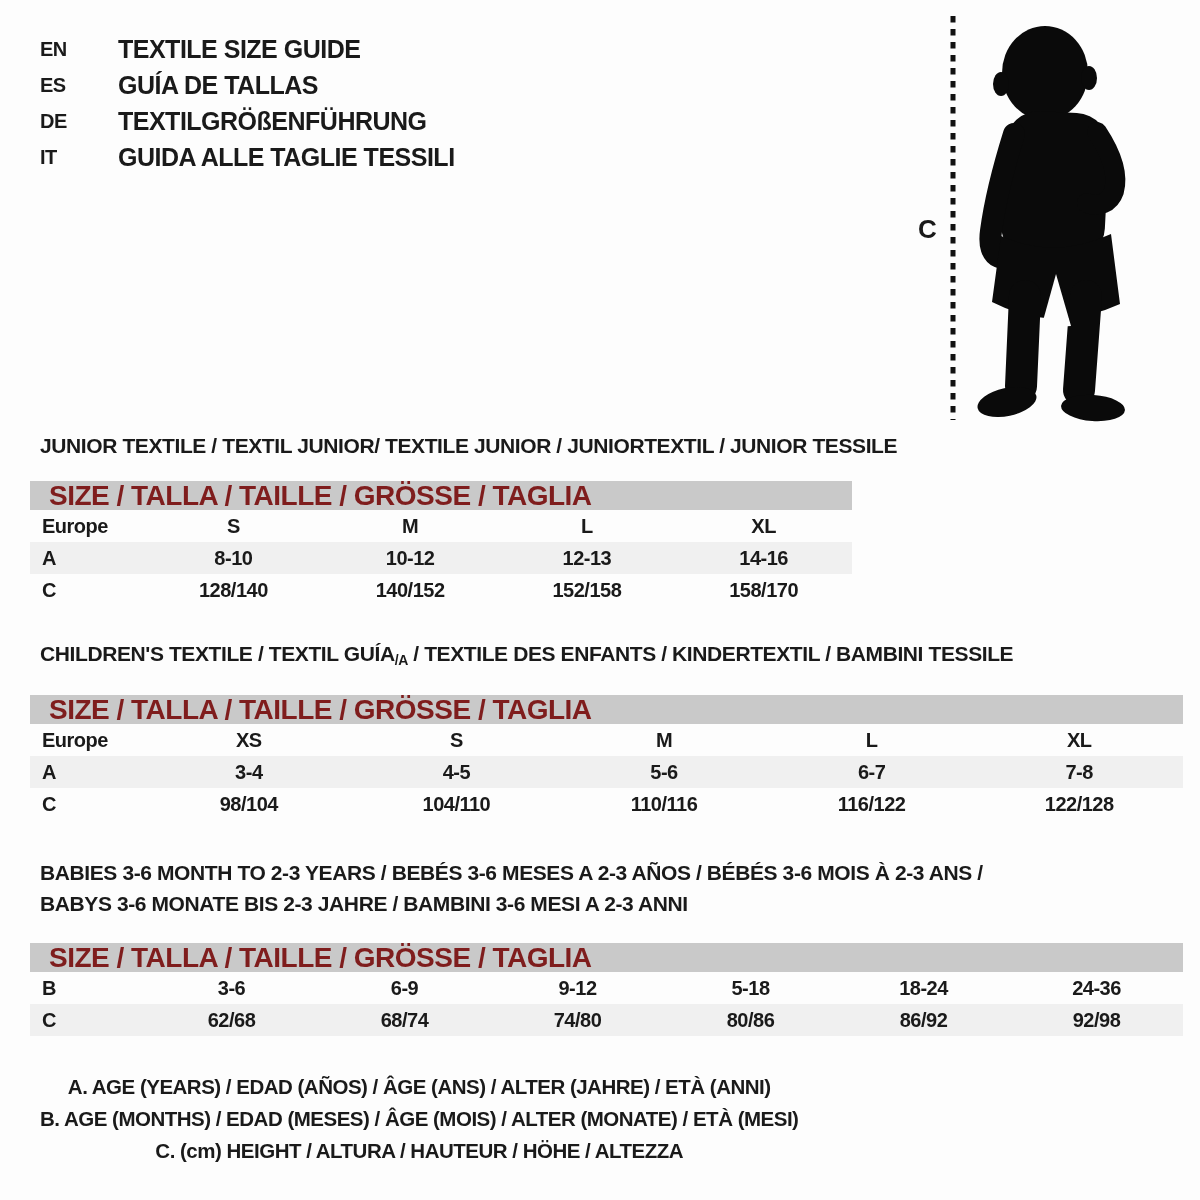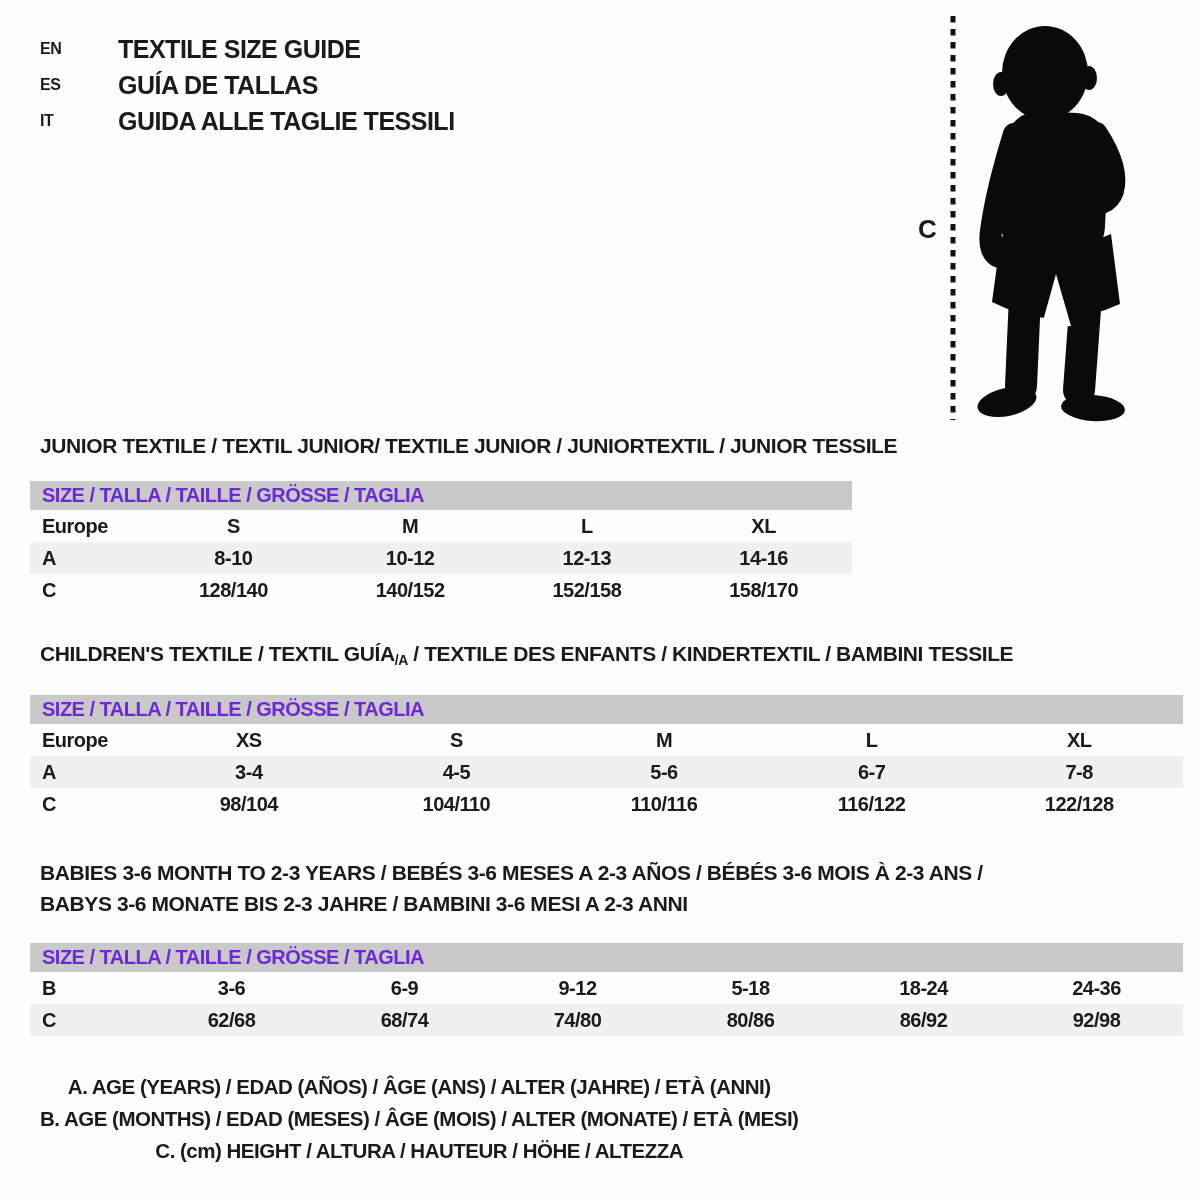--- a/index.html
+++ b/index.html
@@ -7,43 +7,43 @@
   .canvas {
     position:relative; width:1200px; height:1200px;
     background:#fdfdfd; overflow:hidden;
     font-family:"Liberation Sans", sans-serif;
     color:#1a1a1a; letter-spacing:-0.5px;
   }
 
   
   .lang-block { position:absolute; left:40px; top:31px; }
   .lang-row { display:flex; height:36px; align-items:center; }
-  .lang-code { width:78px; font-size:16px; font-weight:700; }
+  .lang-code { width:78px; font-size:20px; font-weight:700; }
   .lang-title { font-size:25px; font-weight:700; }
 
   
   .figure { position:absolute; left:905px; top:14px; width:250px; height:410px; }
   .height-label { position:absolute; left:13px; top:200px; font-size:26px; font-weight:700; }
   .dotted-line { position:absolute; left:44px; top:2px; }
   .silhouette { position:absolute; left:60px; top:2px; }
 
   
   .sections { position:absolute; left:30px; top:435px; width:1153px; }
   .section { margin-bottom:37px; }
   .section-title { font-size:21px; font-weight:700; line-height:22px; margin:0 0 24px 10px; letter-spacing:-0.4px; }
   .section-title .sub { font-size:14px; vertical-align:-4px; }
   .section:nth-of-type(3) { margin-bottom:0; }
   .section:nth-of-type(3) .section-title { line-height:31px; }
 
   .size-table { width:1153px; }
   .section:nth-of-type(1) .size-table { width:822px; }
 
   .size-header-bar {
-    height:29px; line-height:29px; background:#c9c9c9; color:#6d28d9;
-    font-size:20px; font-weight:700; padding-left:12px;
+    height:29px; line-height:29px; background:#c9c9c9; color:#7f1d1d;
+    font-size:28px; font-weight:700; padding-left:19px;
   }
   .t-row { display:flex; height:32px; align-items:center; font-size:20px; font-weight:700; }
   .t-row.shaded { background:#f0f0f0; }
   .row-label { width:115px; padding-left:12px; flex:0 0 115px; }
   .t-cell { flex:1 1 0; text-align:center; }
 
   
   .legend { position:absolute; left:40px; top:1071px;text-align:center; }
   .legend-line { font-size:20.5px; font-weight:700; line-height:32px; }
 </style>
@@ -53,20 +53,24 @@
 <div class="canvas">
 
   <div class="lang-block">
       <div class="lang-row">
         <span class="lang-code">EN</span>
         <span class="lang-title">TEXTILE SIZE GUIDE</span>
       </div>
       <div class="lang-row">
         <span class="lang-code">ES</span>
         <span class="lang-title">GUÍA DE TALLAS</span>
+      </div>
+      <div class="lang-row">
+        <span class="lang-code">DE</span>
+        <span class="lang-title">TEXTILGRÖßENFÜHRUNG</span>
       </div>
       <div class="lang-row">
         <span class="lang-code">IT</span>
         <span class="lang-title">GUIDA ALLE TAGLIE TESSILI</span>
       </div>
     </div>
 
   <div class="figure">
     <span class="height-label">C</span>
     <svg class="dotted-line" width="8" height="404" viewBox="0 0 8 404">

